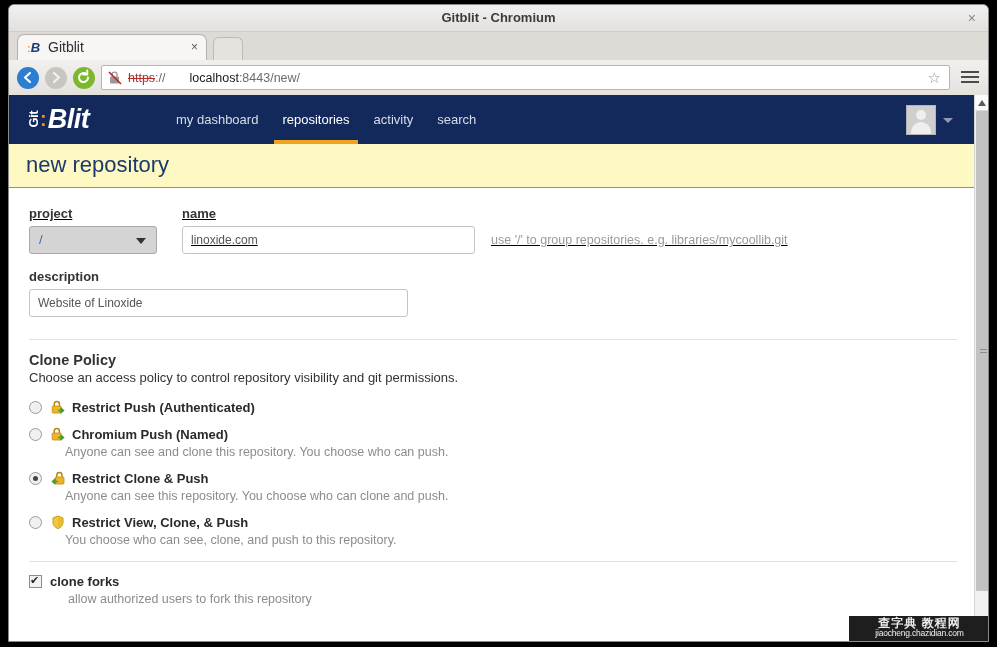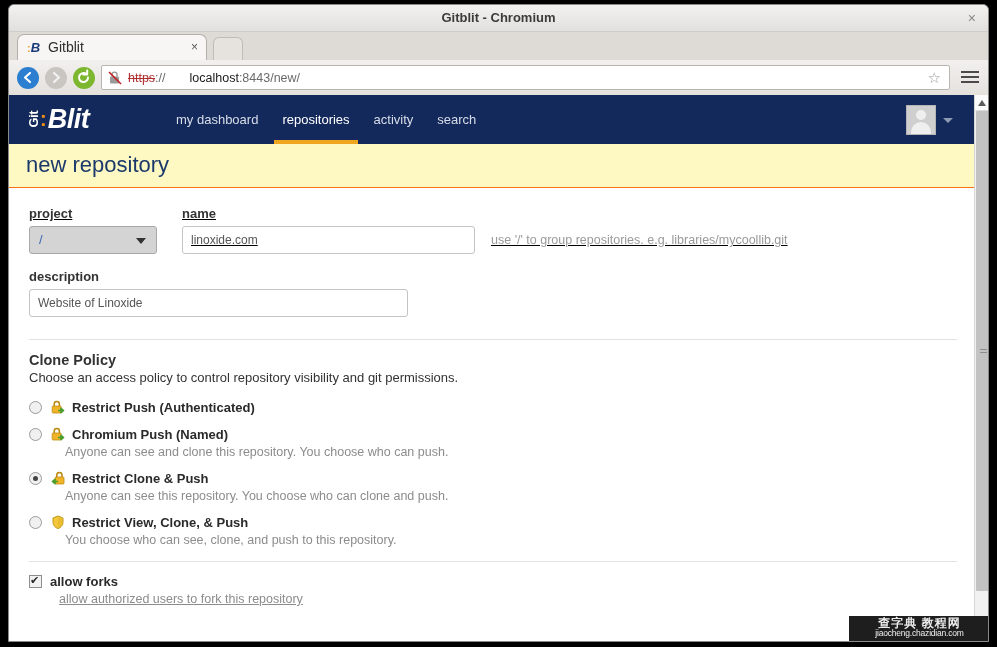--- a/index.html
+++ b/index.html
@@ -716,23 +716,23 @@
             <span class="opt-title">Restrict View, Clone, &amp; Push</span>
           </div>
           <div class="opt-desc">You choose who can see, clone, and push to this repository.</div>
         </div>
 
         <hr class="hr" style="margin:14px 0 12px 0;">
 
         <div class="opt" style="margin-bottom:0;">
           <div class="opt-head">
             <span class="chk on"></span>
-            <span class="chk-label">allow forks</span>
+            <span class="chk-label">clone forks</span>
           </div>
-          <div class="opt-desc" style="margin-left:30px;text-decoration:underline;">allow authorized users to fork this repository</div>
+          <div class="opt-desc" style="margin-left:39px;">allow authorized users to fork this repository</div>
         </div>
 
       </div>
     </div>
 
     <div class="pg-scroll">
       <div class="up"></div>
       <div class="thumb">
         <div class="grip">
             <i></i>

